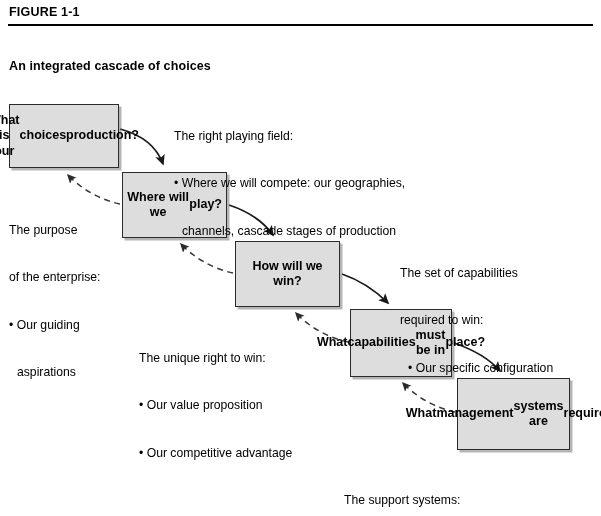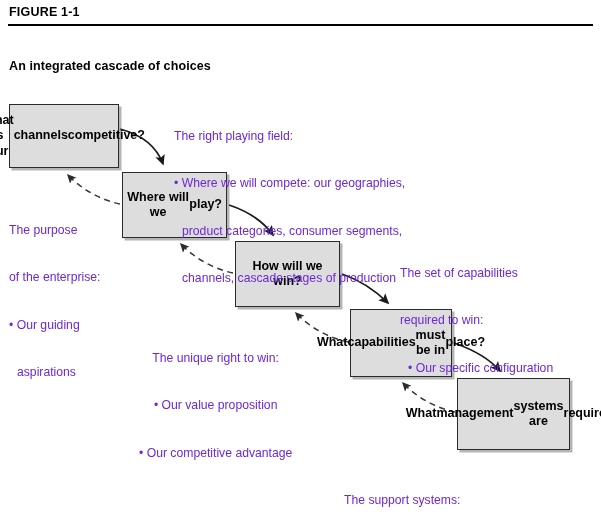--- a/index.html
+++ b/index.html
@@ -68,35 +68,35 @@
   #node-play       { left: 122px; top: 172px; width: 105px; height: 66px; }
   #node-win        { left: 235px; top: 241px; width: 105px; height: 66px; flex-direction: column; }
   #node-capab      { left: 350px; top: 309px; width: 102px; height: 68px; }
   #node-systems    { left: 457px; top: 378px; width: 113px; height: 72px; }
 
   
   .note {
     position: absolute;
     font-size: 12.2px;
     line-height: 1.30;
-    color: #6d28d9;
+    color: #000000;
     white-space: pre;
   }
   .note .bullet-line {
     display: block;
   }
   .note .hang {
     display: block;
     padding-left: 8px;
   }
 
   #note-playingfield { left: 174px; top: 97px;  }
   #note-purpose      { left: 9px;   top: 191px; }
   #note-capabilities { left: 400px; top: 234px; }
-  #note-unique       { left: 139px; top: 319px; text-align: center; }
+  #note-unique       { left: 139px; top: 319px; }
   #note-support      { left: 344px; top: 461px; }
 
   
   #arrows {
     position: absolute;
     left: 0;
     top: 0;
     width: 601px;
     height: 516px;
     pointer-events: none;
@@ -131,22 +131,22 @@
     <g fill="none" stroke="#3a3a3a" stroke-width="1.5" stroke-dasharray="6,4.5" marker-end="url(#dashHead)">
       <path d="M120,204 C100,200 80,188 68,175"></path>
       <path d="M233,273 C213,269 193,257 181,244"></path>
       <path d="M348,342 C328,338 308,326 296,313"></path>
       <path d="M455,412 C435,408 415,396 403,383"></path>
     </g>
   </svg>
 
   <div class="node" id="node-aspiration">
       <span style="display:block">What is our</span>
-      <span style="display:block">channels</span>
-      <span style="display:block">competitive?</span>
+      <span style="display:block">choices</span>
+      <span style="display:block">production?</span>
     </div>
 
   <div class="node" id="node-play">
       <span style="display:block">Where will we</span>
       <span style="display:block">play?</span>
     </div>
 
   <div class="node" id="node-win">
       <span style="display:block">How will we</span>
       <span style="display:block">win?</span>
@@ -162,21 +162,20 @@
   <div class="node" id="node-systems">
       <span style="display:block">What</span>
       <span style="display:block">management</span>
       <span style="display:block">systems are</span>
       <span style="display:block">required?</span>
     </div>
 
   <div class="note" id="note-playingfield">
     <span class="bullet-line">The right playing field:</span>
     <span class="bullet-line">• Where we will compete: our geographies,</span>
-    <span class="hang">product categories, consumer segments,</span>
     <span class="hang">channels, cascade stages of production</span>
   </div>
 
   <div class="note" id="note-purpose">
     <span class="bullet-line">The purpose</span>
     <span class="bullet-line">of the enterprise:</span>
     <span class="bullet-line">• Our guiding</span>
     <span class="hang">aspirations</span>
   </div>
 

